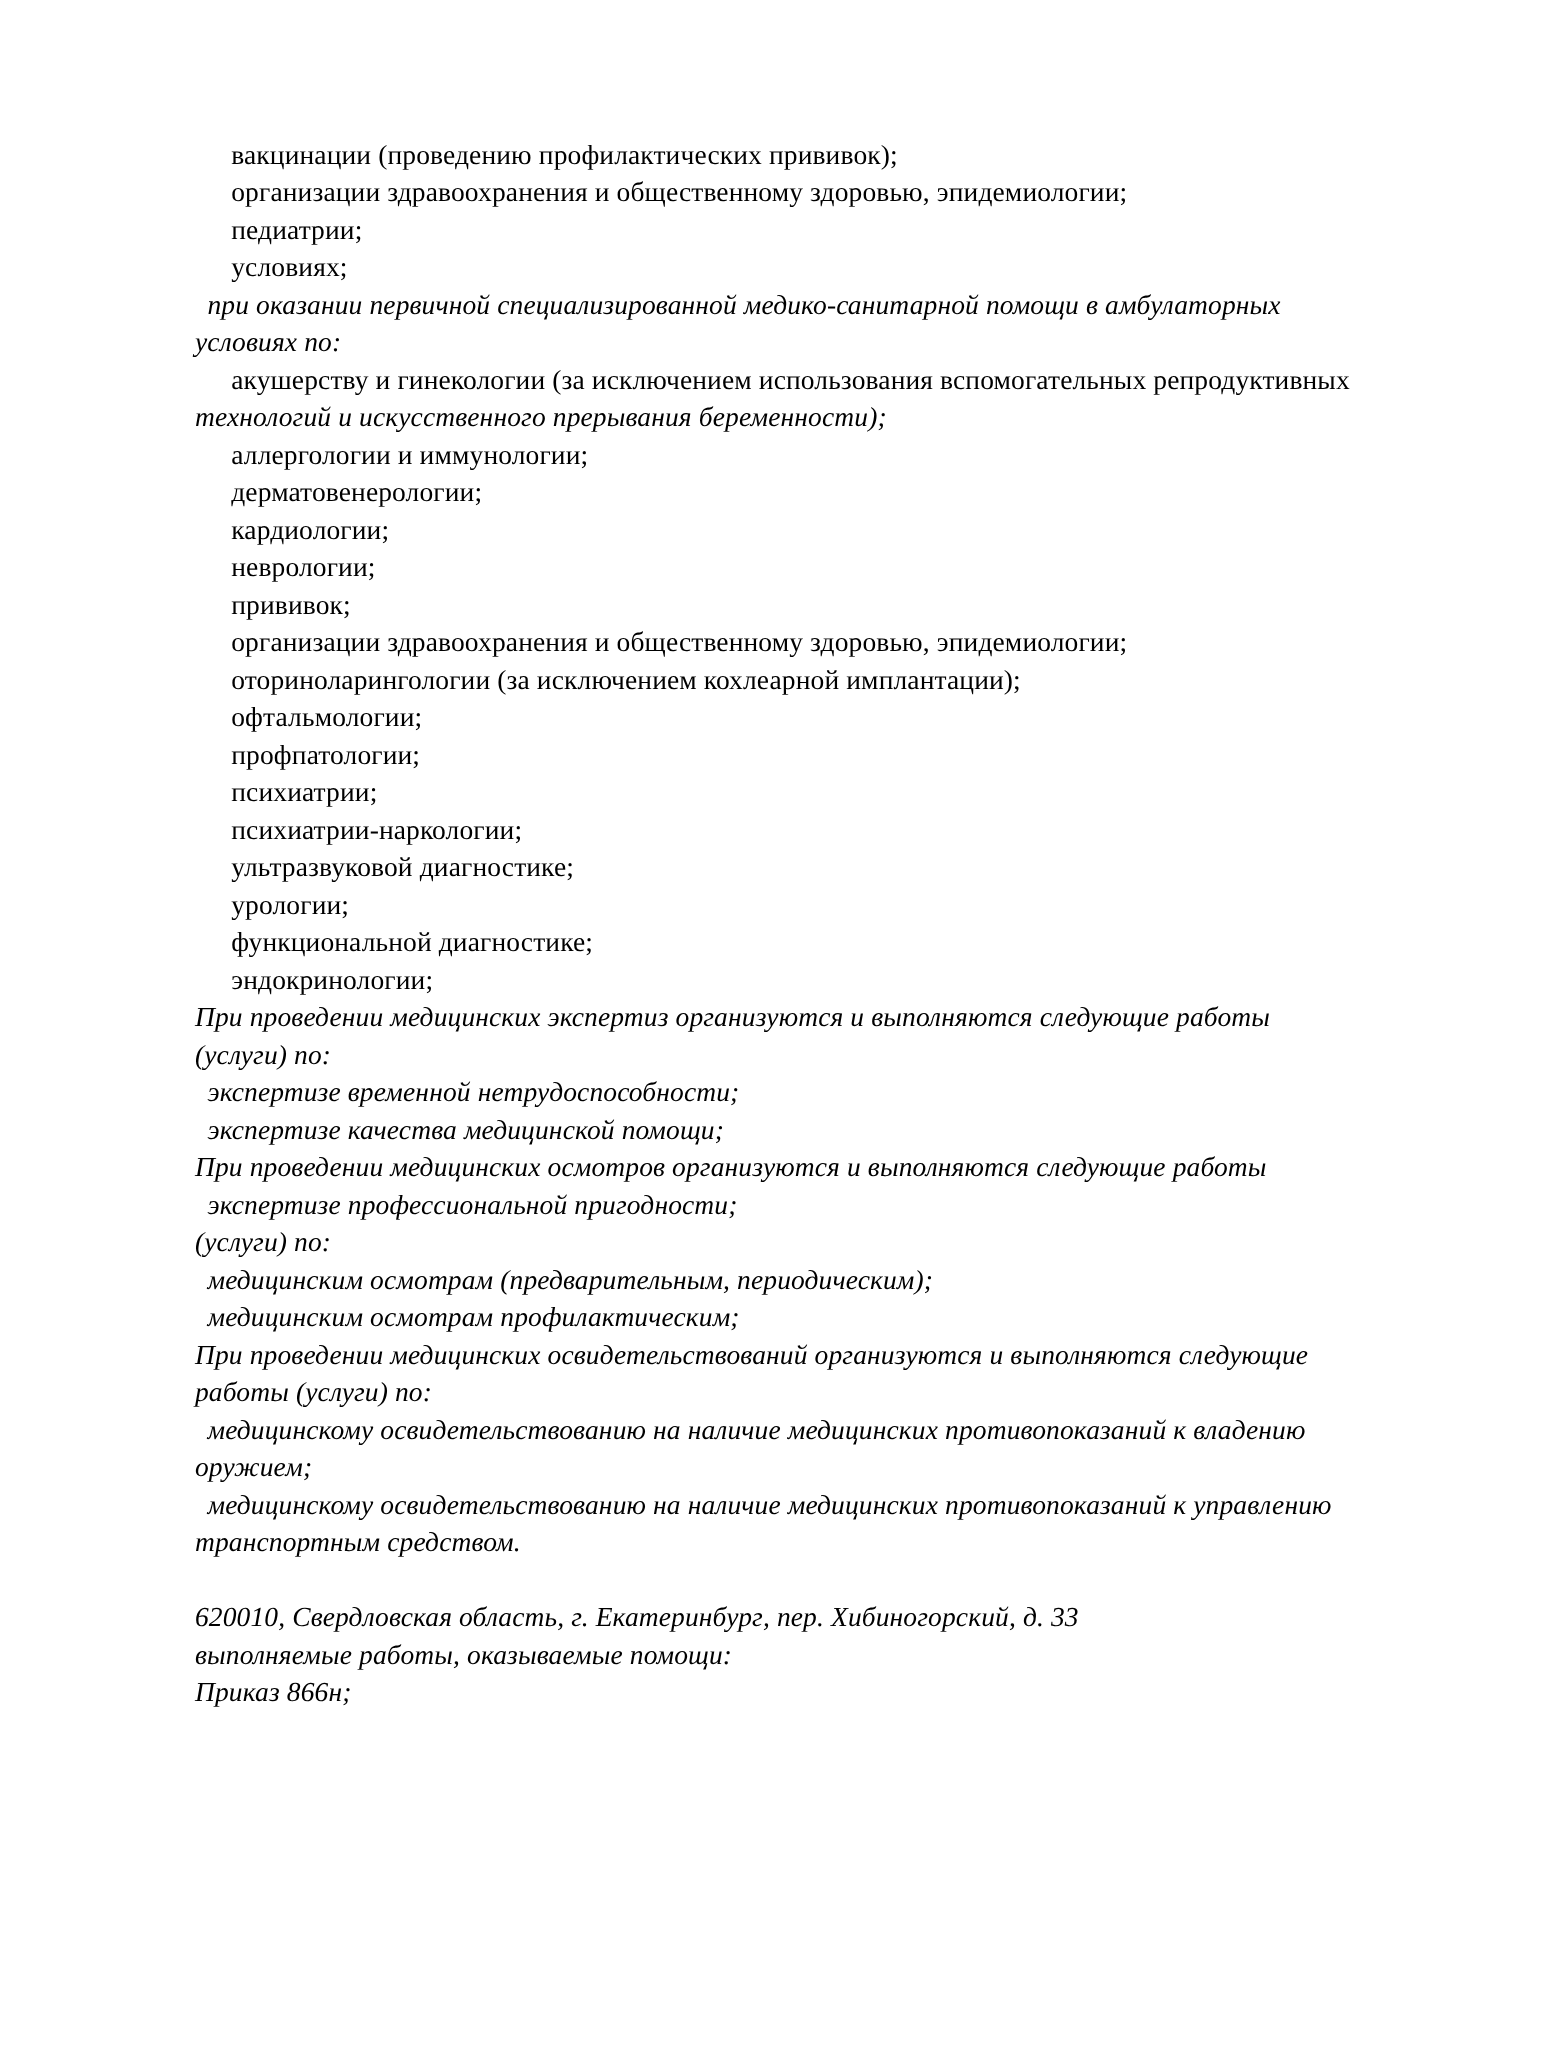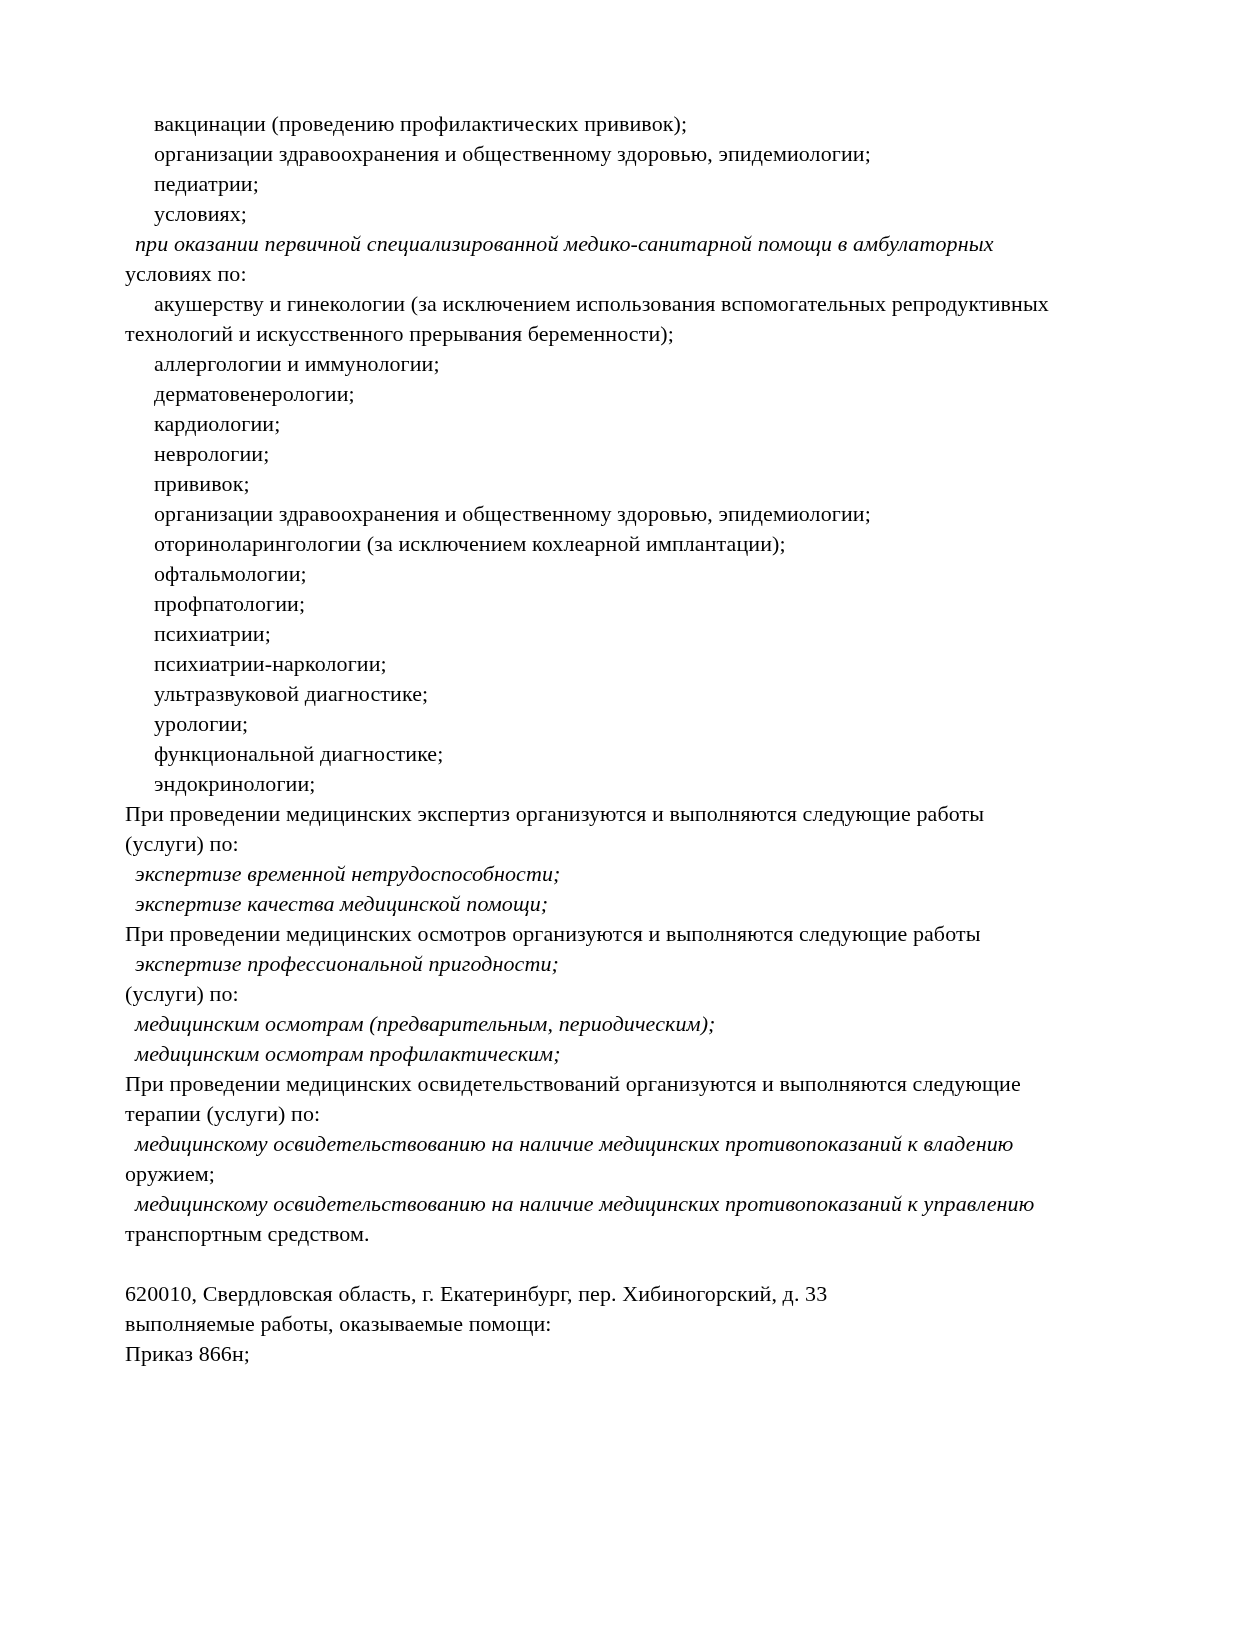--- a/index.html
+++ b/index.html
@@ -13,30 +13,30 @@
     height: 1650px;
     background: #ffffff;
     overflow: hidden;
     font-family: "Liberation Serif", "DejaVu Serif", serif;
     font-size: 22px;
     color: #000000;
   }
   .doc-body {
     position: absolute;
     top: 109px;
-    left: 125px;
+    left: 156px;
     width: 1070px;
   }
   .line {
     line-height: 30px;
     min-height: 30px;
     white-space: pre;
     letter-spacing: 0.1px;
   }
-  .ind0 { padding-left: 0; }
+  .ind0 { padding-left: 0; font-style: italic; }
   .ind1 { padding-left: 10px; font-style: italic; }
   .ind2 { padding-left: 29px; }
 </style>
 </head>
 <body>
 
 <div class="page">
   <div class="doc-body">
       <div class="line ind2">вакцинации (проведению профилактических прививок);</div>
       <div class="line ind2">организации здравоохранения и общественному здоровью, эпидемиологии;</div>
@@ -64,21 +64,21 @@
       <div class="line ind0">При проведении медицинских экспертиз организуются и выполняются следующие работы</div>
       <div class="line ind0">(услуги) по:</div>
       <div class="line ind1">экспертизе временной нетрудоспособности;</div>
       <div class="line ind1">экспертизе качества медицинской помощи;</div>
       <div class="line ind0">При проведении медицинских осмотров организуются и выполняются следующие работы</div>
       <div class="line ind1">экспертизе профессиональной пригодности;</div>
       <div class="line ind0">(услуги) по:</div>
       <div class="line ind1">медицинским осмотрам (предварительным, периодическим);</div>
       <div class="line ind1">медицинским осмотрам профилактическим;</div>
       <div class="line ind0">При проведении медицинских освидетельствований организуются и выполняются следующие</div>
-      <div class="line ind0">терапии (услуги) по:</div>
+      <div class="line ind0">работы (услуги) по:</div>
       <div class="line ind1">медицинскому освидетельствованию на наличие медицинских противопоказаний к владению</div>
       <div class="line ind0">оружием;</div>
       <div class="line ind1">медицинскому освидетельствованию на наличие медицинских противопоказаний к управлению</div>
       <div class="line ind0">транспортным средством.</div>
       <div class="line ind0">&nbsp;</div>
       <div class="line ind0">620010, Свердловская область, г. Екатеринбург, пер. Хибиногорский, д. 33</div>
       <div class="line ind0">выполняемые работы, оказываемые помощи:</div>
       <div class="line ind0">Приказ 866н;</div>
     </div>
 </div>

